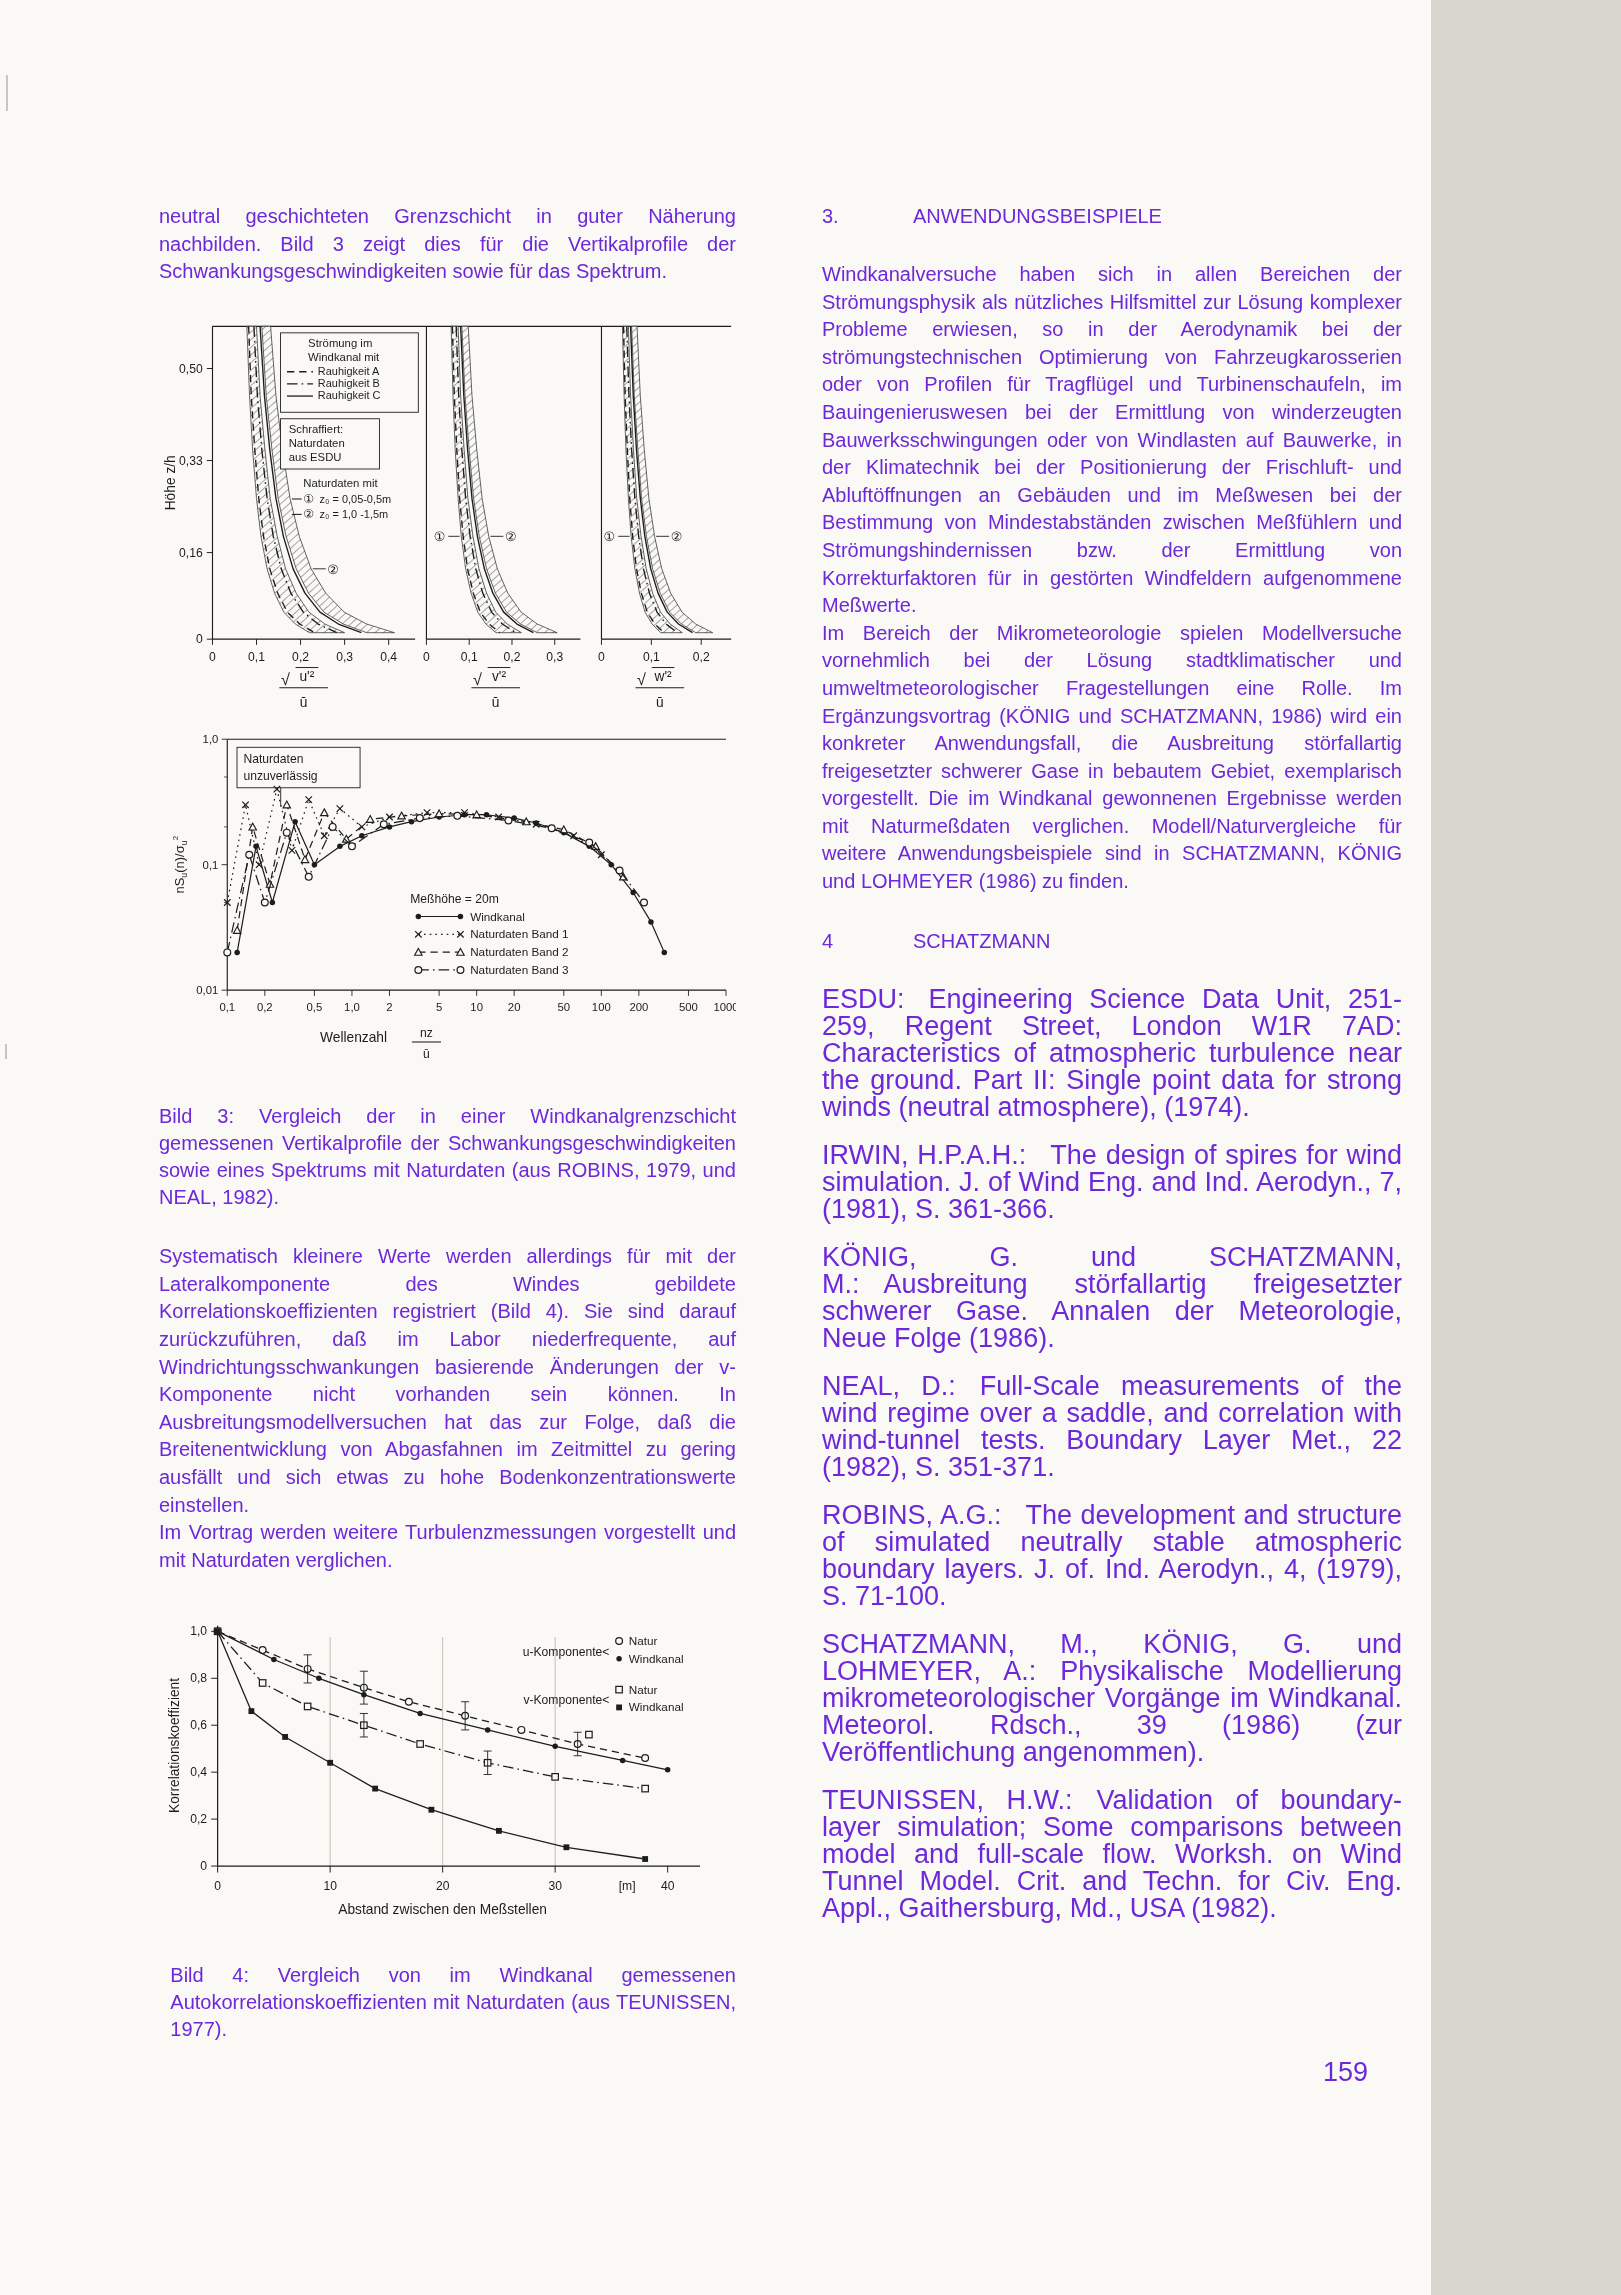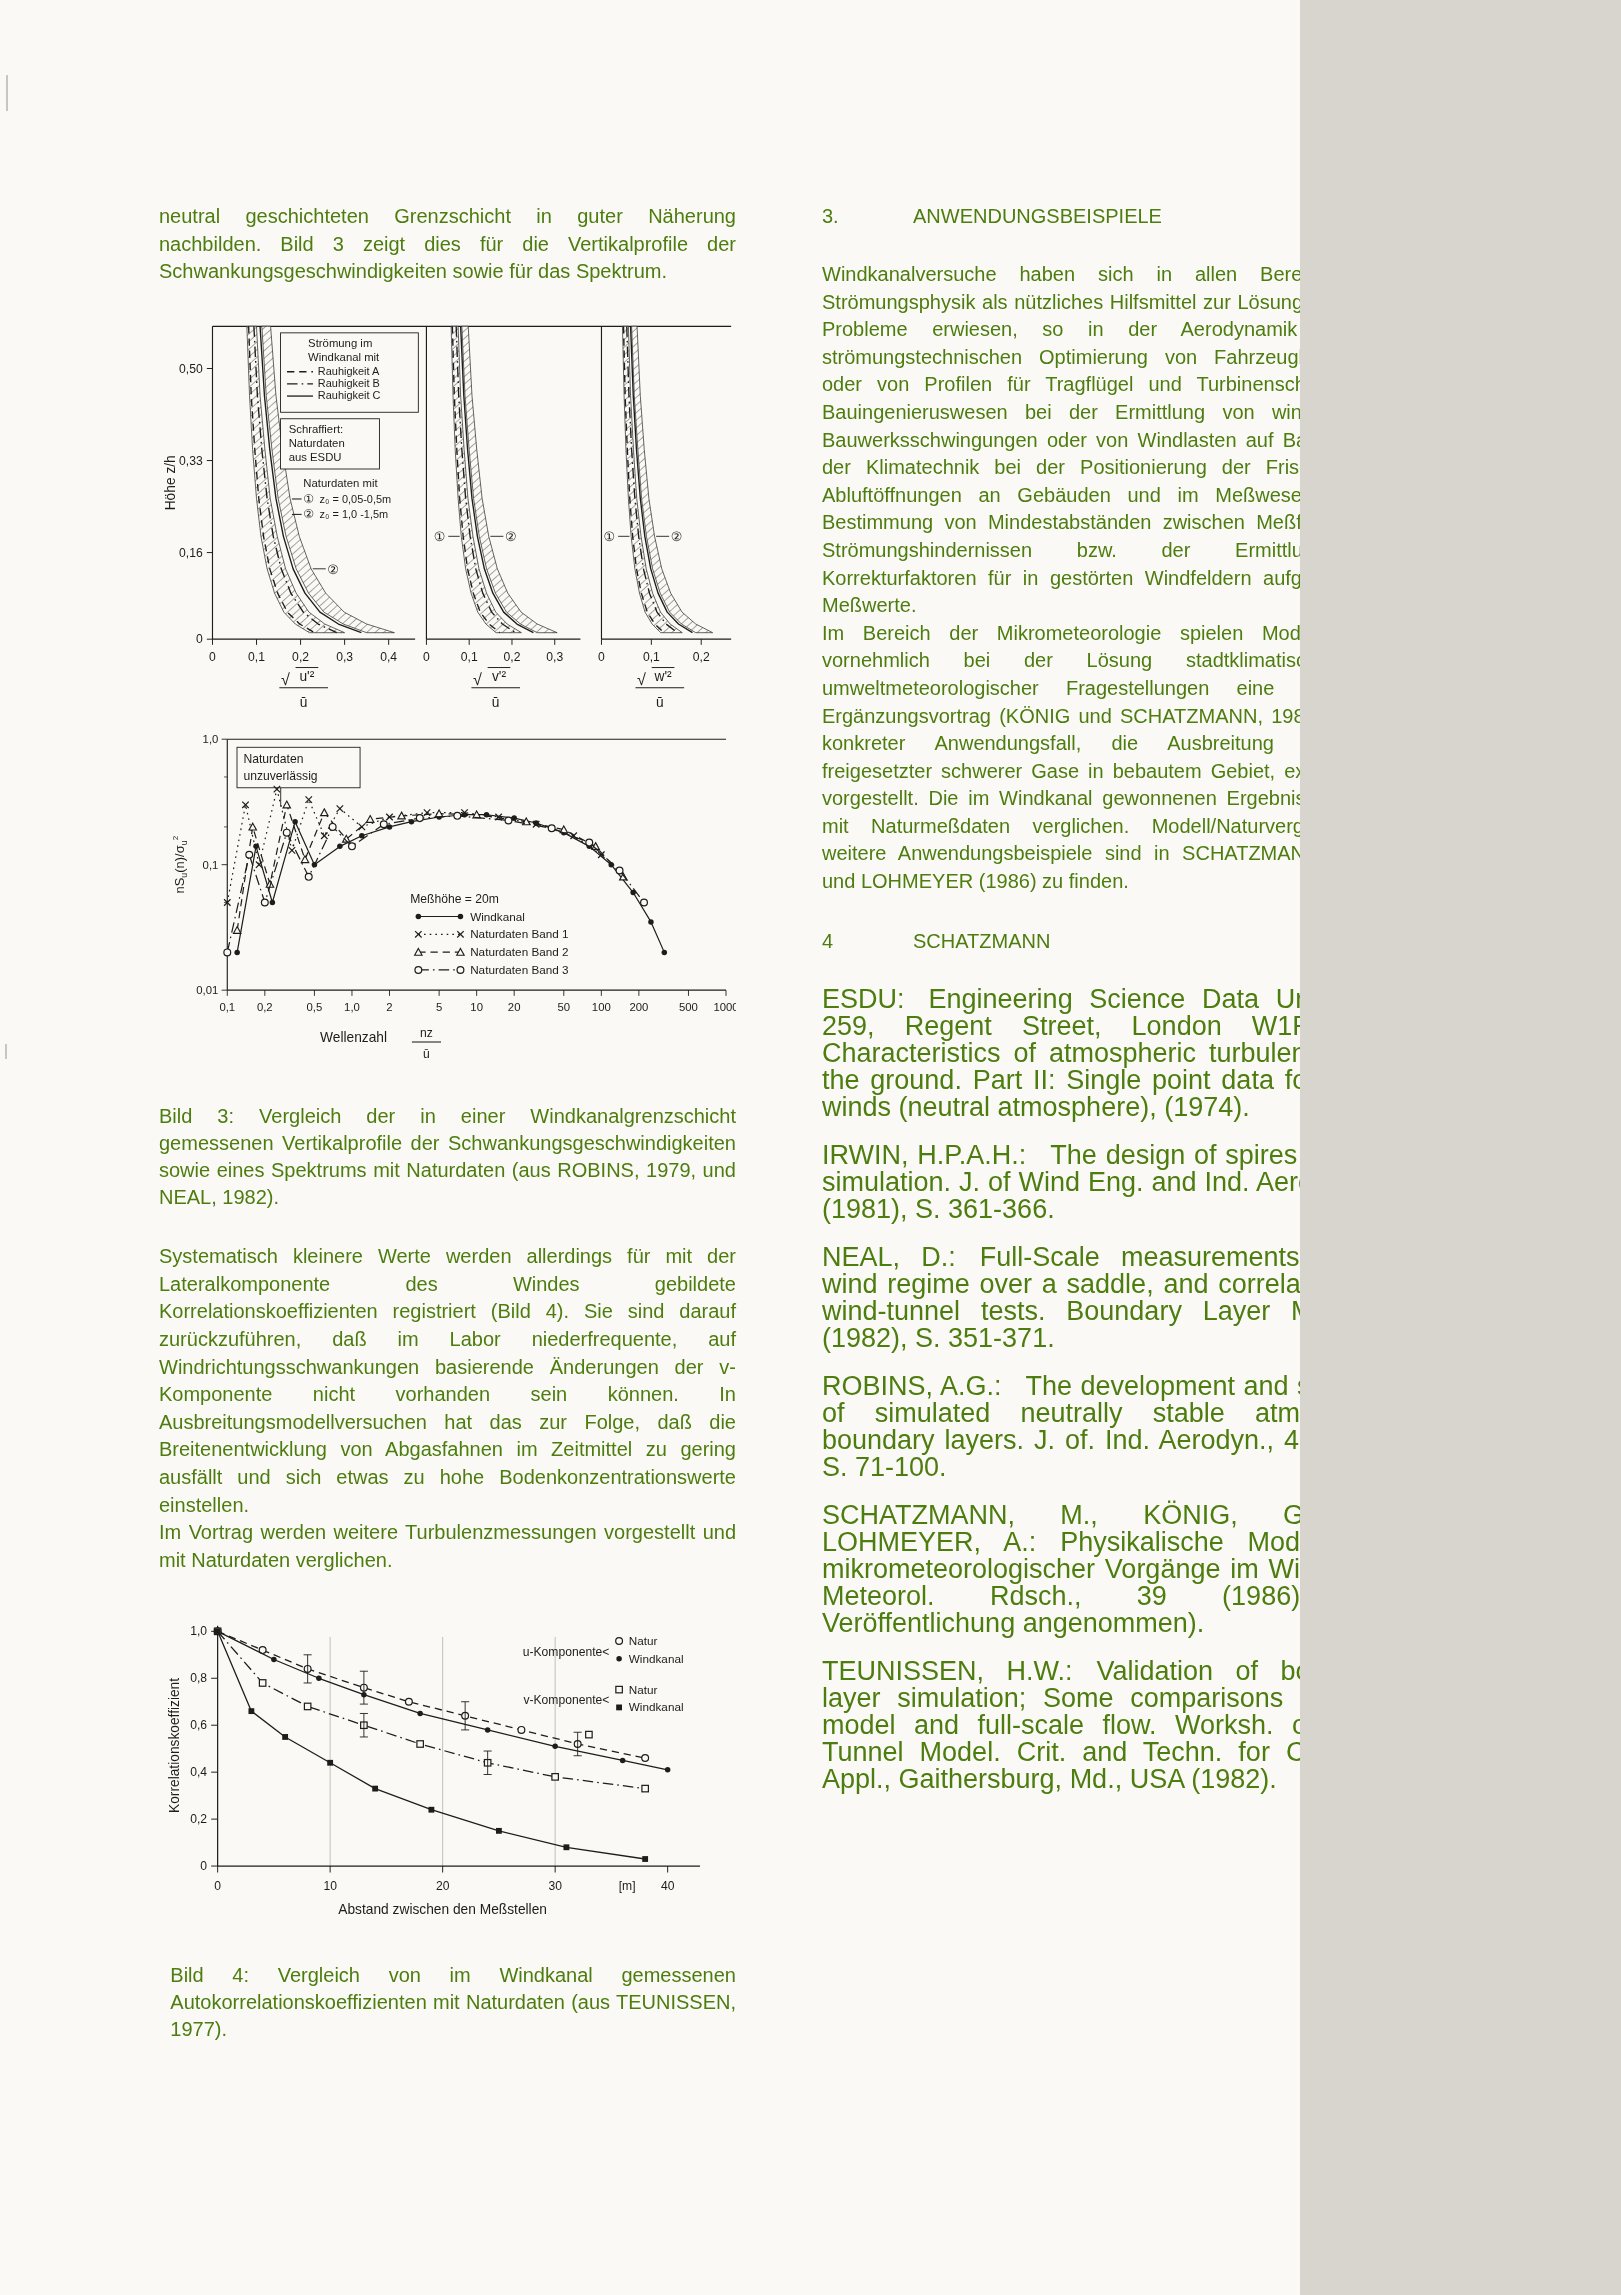--- a/index.html
+++ b/index.html
@@ -1,18 +1,18 @@
 <!DOCTYPE html>
 <html lang="de" style="font-size:13px"><head>
 <meta charset="utf-8">
 <style>
   *{box-sizing:border-box;}
   html,body{margin:0;padding:0;background:#d8d5cf;}
-  .page{position:relative;width:1300px;height:2295px;background:#faf9f5;
-        font-family:"Liberation Sans",sans-serif;color:#4d7c0f;overflow:hidden;}
+  .page{position:relative;width:1431px;height:2295px;background:#faf9f5;
+        font-family:"Liberation Sans",sans-serif;color:#6d28d9;overflow:hidden;}
   .col-left{position:absolute;left:159px;top:203px;width:577px;}
   .col-right{position:absolute;left:822px;top:203px;width:580px;}
   .body-text{font-size:20px;line-height:27.6px;text-align:justify;margin:0;}
   .caption{font-size:20px;line-height:27px;text-align:justify;margin:0;}
   .cap-indent{padding-left:11.3px;}
   .heading{display:flex;font-size:20px;line-height:27px;margin:0 0 31px 0;}
   .heading .num{width:91px;flex:0 0 91px;}
   .fig{display:block;}
   .ref{font-size:27px;line-height:27px;text-align:justify;margin:0 0 21px 0;}
   .ref-label{margin-right:24px;}
@@ -417,20 +417,21 @@
     <p class="body-text">Windkanalversuche haben sich in allen Bereichen der Strömungsphysik als nützliches Hilfsmittel zur Lösung komplexer Probleme erwiesen, so in der Aerodynamik bei der strömungstechnischen Optimierung von Fahrzeugkarosserien oder von Profilen für Tragflügel und Turbinenschaufeln, im Bauingenieruswesen bei der Ermittlung von winderzeugten Bauwerksschwingungen oder von Windlasten auf Bauwerke, in der Klimatechnik bei der Positionierung der Frischluft- und Abluftöffnungen an Gebäuden und im Meßwesen bei der Bestimmung von Mindestabständen zwischen Meßfühlern und Strömungshindernissen bzw. der Ermittlung von Korrekturfaktoren für in gestörten Windfeldern aufgenommene Meßwerte.</p>
     <p class="body-text">Im Bereich der Mikrometeorologie spielen Modellversuche vornehmlich bei der Lösung stadtklimatischer und umweltmeteorologischer Fragestellungen eine Rolle. Im Ergänzungsvortrag (KÖNIG und SCHATZMANN, 1986) wird ein konkreter Anwendungsfall, die Ausbreitung störfallartig freigesetzter schwerer Gase in bebautem Gebiet, exemplarisch vorgestellt. Die im Windkanal gewonnenen Ergebnisse werden mit Naturmeßdaten verglichen. Modell/Naturvergleiche für weitere Anwendungsbeispiele sind in SCHATZMANN, KÖNIG und LOHMEYER (1986) zu finden.</p>
 
     <div class="heading mt40">
       <span class="num">4</span>
       <span>SCHATZMANN</span>
     </div>
 
     <p class="ref"><span class="ref-label">ESDU:</span><span>Engineering Science Data Unit, 251-259, Regent Street, London W1R 7AD: Characteristics of atmospheric turbulence near the ground. Part II: Single point data for strong winds (neutral atmosphere), (1974).</span></p>
     <p class="ref"><span class="ref-label">IRWIN, H.P.A.H.:</span><span>The design of spires for wind simulation. J. of Wind Eng. and Ind. Aerodyn., 7, (1981), S. 361-366.</span></p>
+    <p class="ref"><span class="ref-label">KÖNIG, G. und SCHATZMANN, M.:</span><span>Ausbreitung störfallartig freigesetzter schwerer Gase. Annalen der Meteorologie, Neue Folge (1986).</span></p>
     <p class="ref"><span class="ref-label">NEAL, D.:</span><span>Full-Scale measurements of the wind regime over a saddle, and correlation with wind-tunnel tests. Boundary Layer Met., 22 (1982), S. 351-371.</span></p>
     <p class="ref"><span class="ref-label">ROBINS, A.G.:</span><span>The development and structure of simulated neutrally stable atmospheric boundary layers. J. of. Ind. Aerodyn., 4, (1979), S. 71-100.</span></p>
     <p class="ref"><span class="ref-label">SCHATZMANN, M., KÖNIG, G. und LOHMEYER, A.:</span><span>Physikalische Modellierung mikrometeorologischer Vorgänge im Windkanal. Meteorol. Rdsch., 39 (1986) (zur Veröffentlichung angenommen).</span></p>
     <p class="ref"><span class="ref-label">TEUNISSEN, H.W.:</span><span>Validation of boundary-layer simulation; Some comparisons between model and full-scale flow. Worksh. on Wind Tunnel Model. Crit. and Techn. for Civ. Eng. Appl., Gaithersburg, Md., USA (1982).</span></p>
   </div>
 
   <div class="page-number">159</div>
 </div>
 
 

